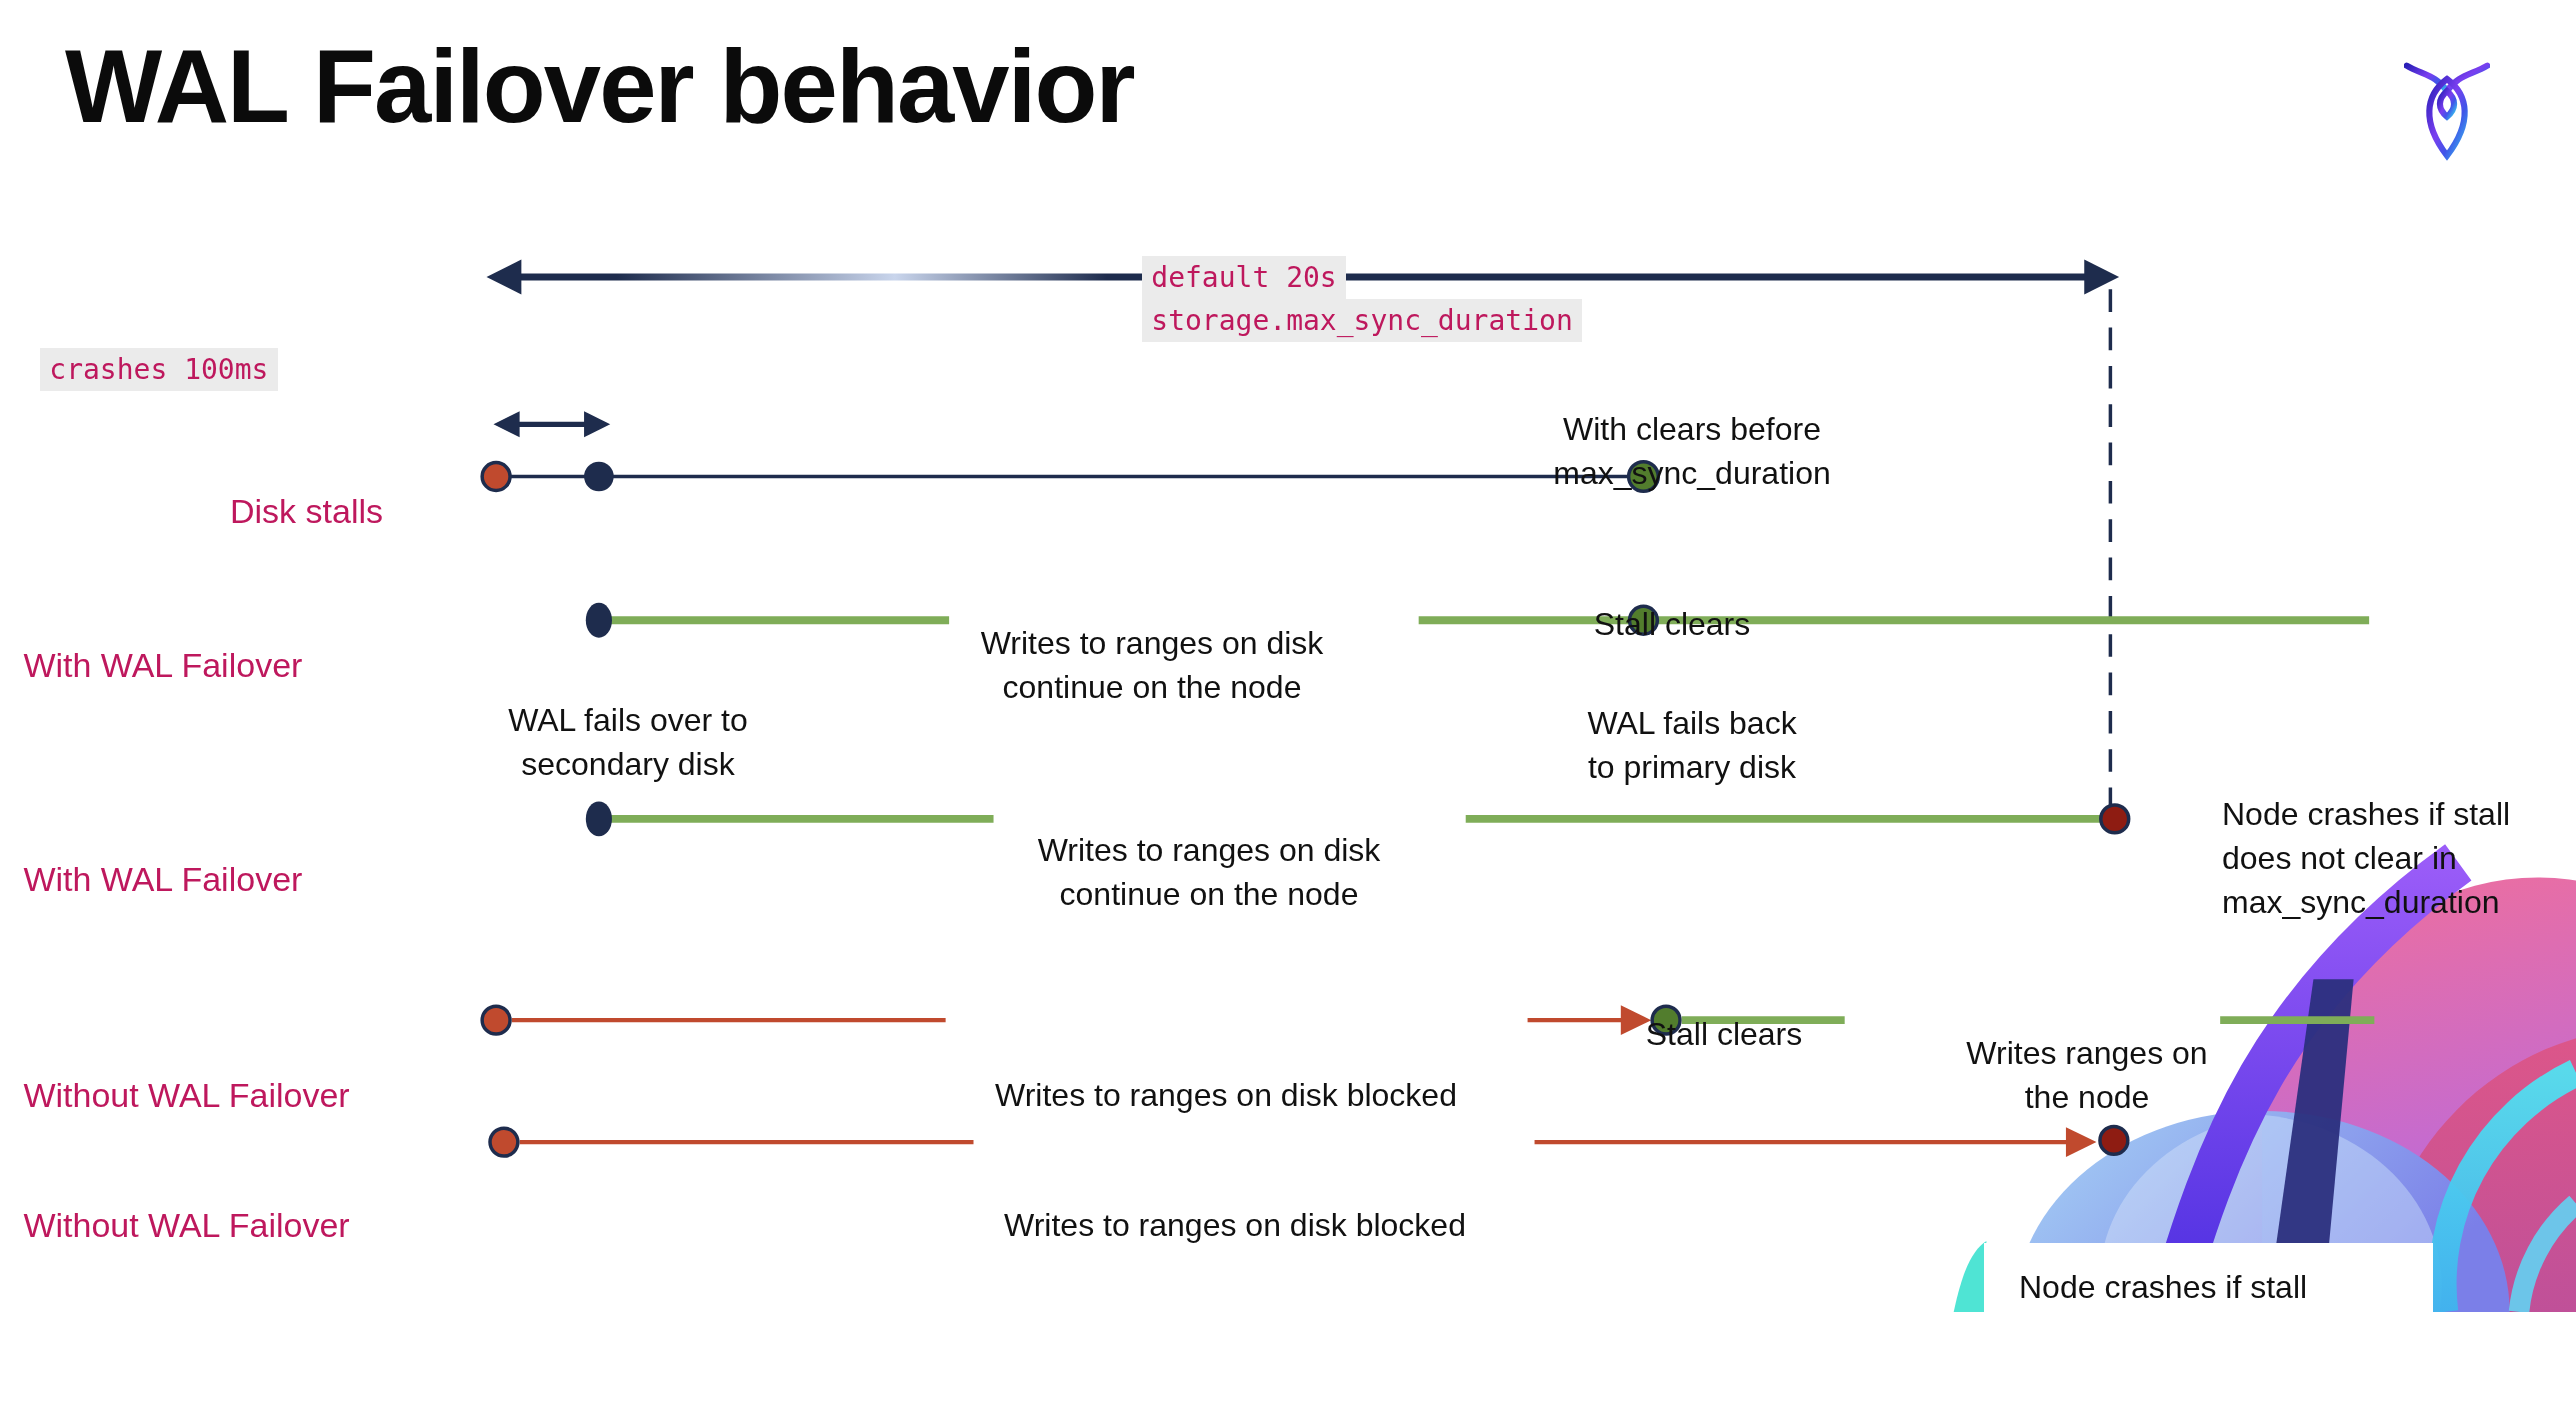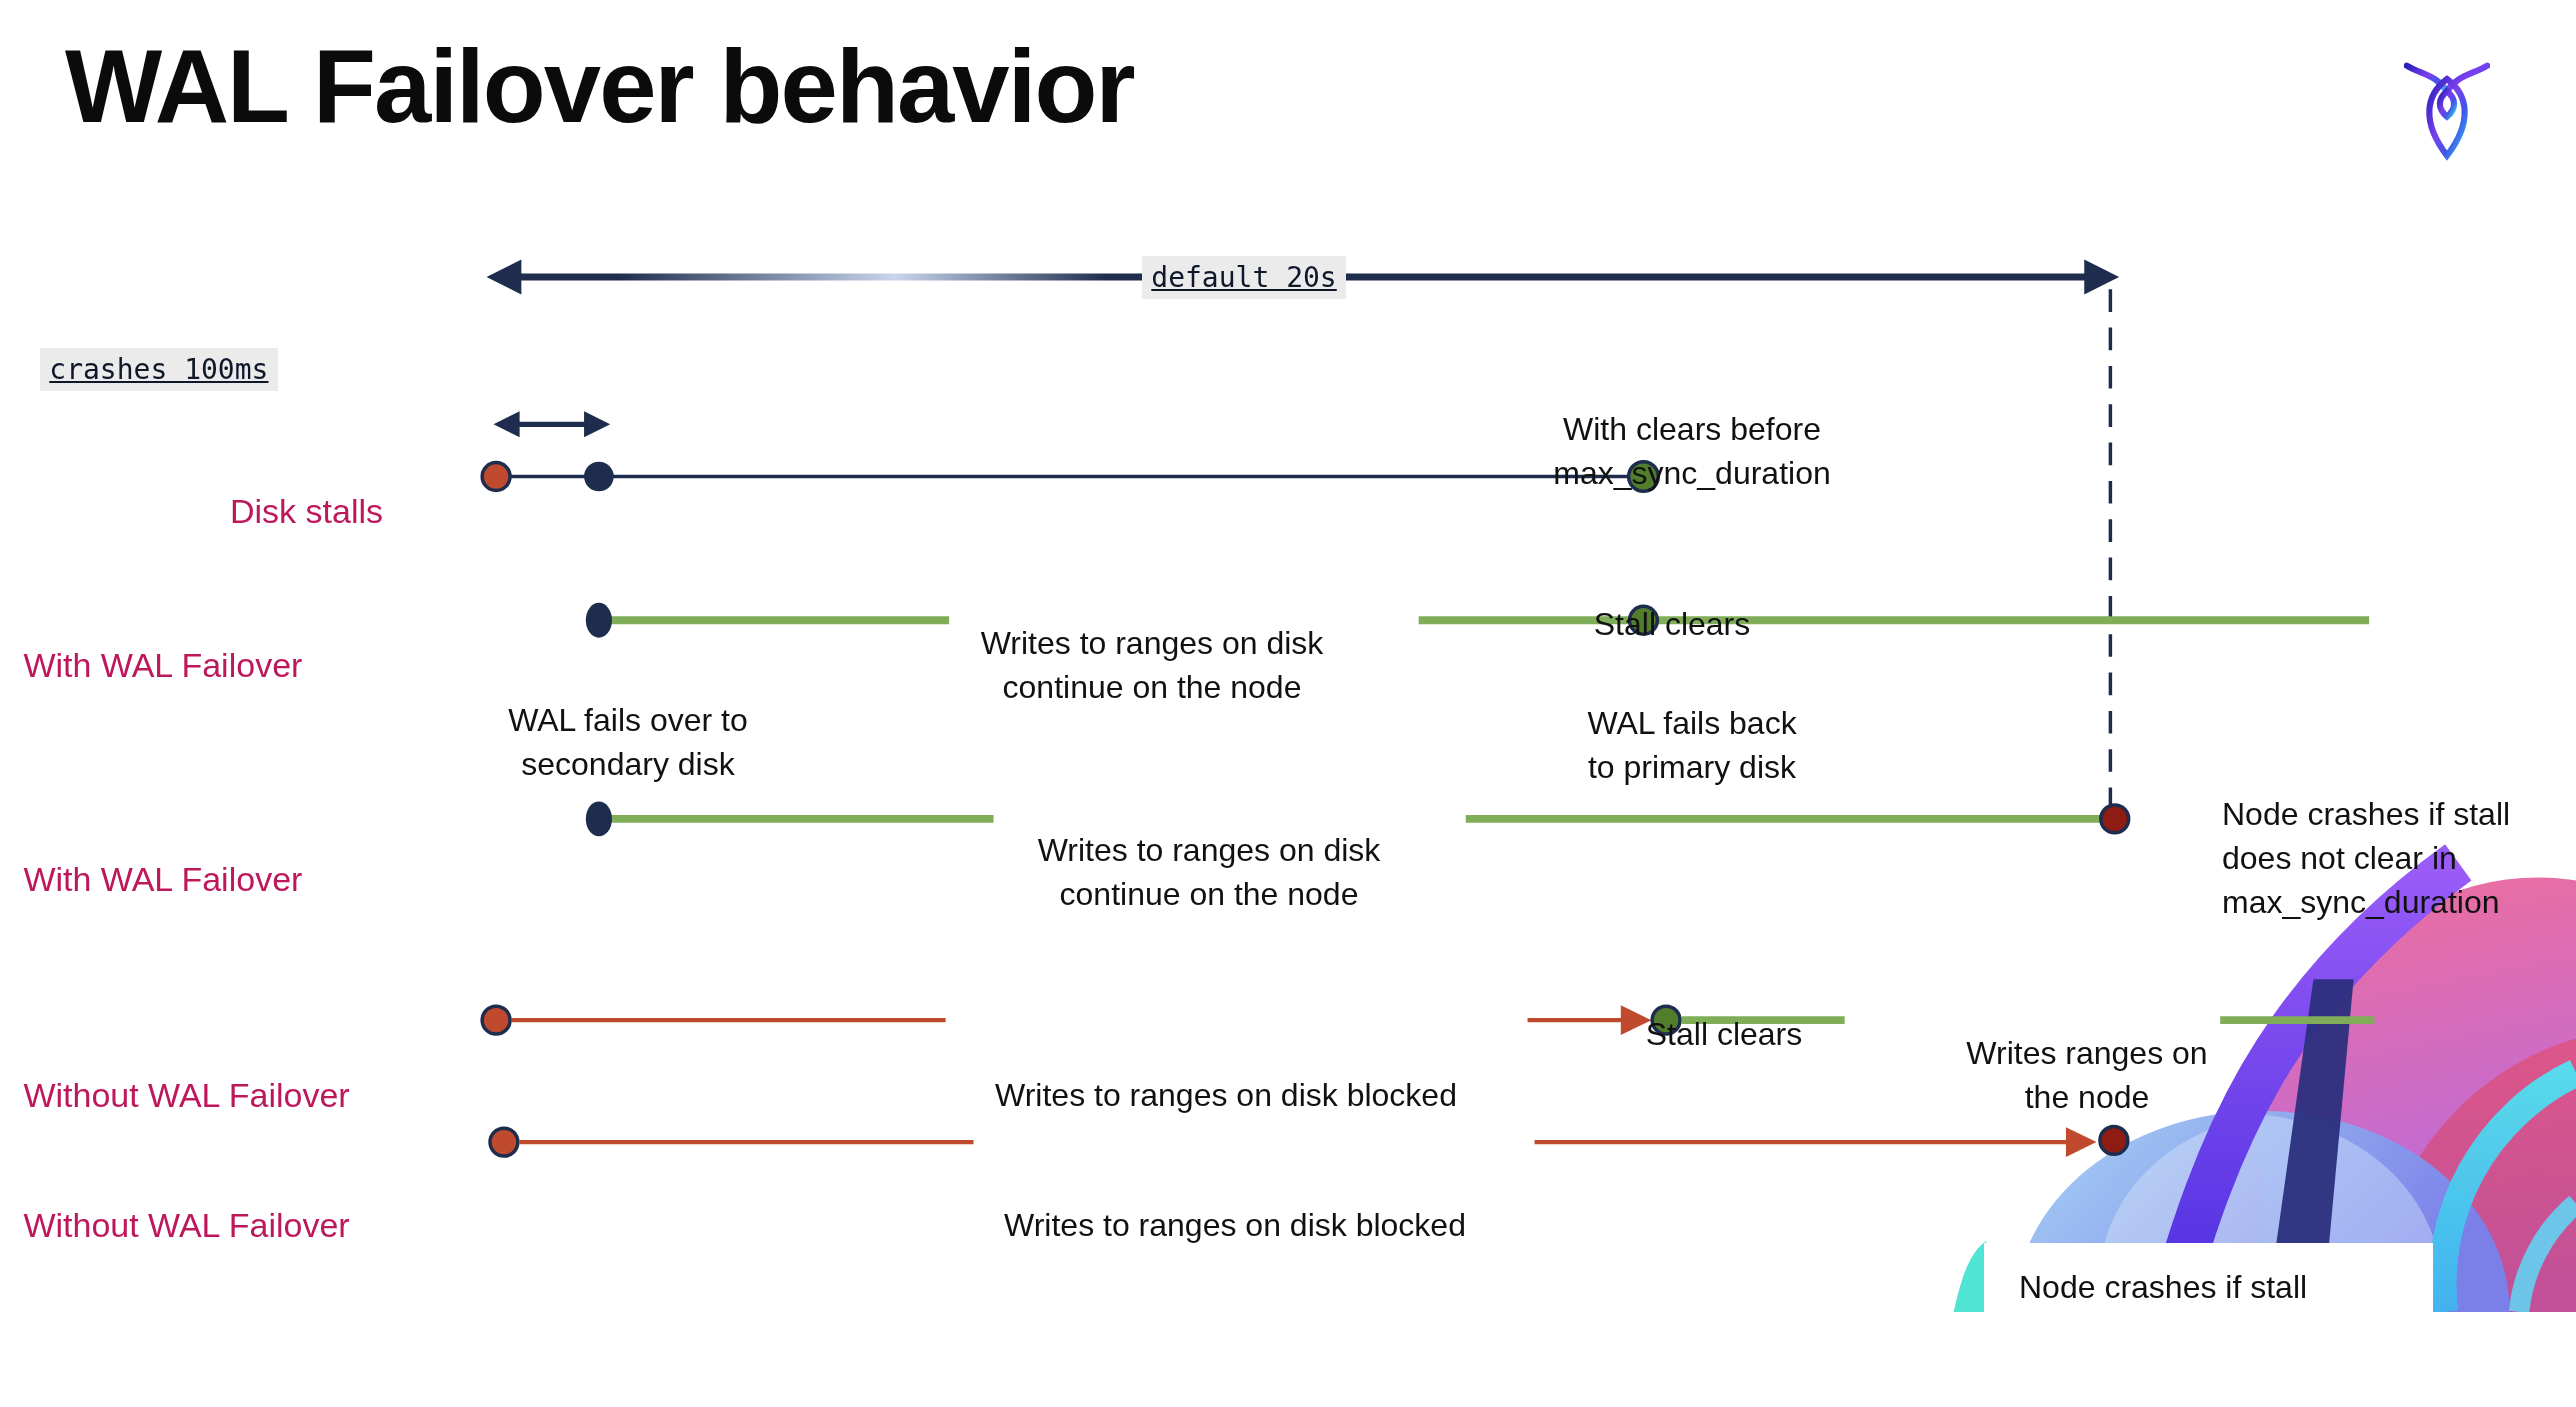--- a/index.html
+++ b/index.html
@@ -7,22 +7,22 @@
     position:relative;width:2576px;height:1312px;background:#ffffff;overflow:hidden;
     font-family:"Liberation Sans","DejaVu Sans",sans-serif;color:#111;
   }
   .layer{position:absolute;left:0;top:0;width:100%;height:100%;}
   #page-title{
     position:absolute;left:65px;top:28px;font-size:103px;line-height:1.15;
     font-weight:bold;letter-spacing:-1.9px;color:#0b0b0b;z-index:5;
   }
   .code{
     position:absolute;font-family:"DejaVu Sans Mono","Liberation Mono",monospace;
-    font-size:28px;line-height:43px;background:#ebebeb;color:#0f172a;
-    padding:0 9.3px;white-space:pre;z-index:4;text-decoration:underline;
+    font-size:28px;line-height:43px;background:#ebebeb;color:#be185d;
+    padding:0 9.3px;white-space:pre;z-index:4;
   }
   .note{
     position:absolute;transform:translate(-50%,-50%);text-align:center;
     white-space:pre-line;font-size:32px;line-height:44px;color:#111;z-index:4;
   }
   .note.left-align{transform:translate(0,-50%);text-align:left;}
   .row-label{
     position:absolute;transform:translateY(-50%);font-size:34px;color:#be185d;z-index:4;white-space:nowrap;
   }
   #timeline-svg{z-index:3;pointer-events:none;}
@@ -162,20 +162,21 @@
     <g stroke="url(#gradLogo)" stroke-width="4.6" fill="none" stroke-linecap="round">
       <path d="M2,6 C14,13 24,13 32,25"></path>
       <path d="M62,6 C50,13 40,13 32,25"></path>
       <path d="M32,16 C16,28 13,48 32,73 C51,48 48,28 32,16 Z"></path>
       <path d="M32,25 C25,31 25,38 32,44 C39,38 39,31 32,25 Z"></path>
       <path d="M32,44 L32,68"></path>
     </g>
   </svg>
 
   <div class="code" style="left:1142px;top:256px;">default 20s</div>
+  <div class="code" style="left:1142px;top:299px;">storage.max_sync_duration</div>
   <div class="code" style="left:40px;top:348px;">crashes 100ms</div>
 
   <div class="row-label" style="left:230px;top:511px;">Disk stalls</div>
   <div class="row-label" style="left:23.4px;top:665px;">With WAL Failover</div>
   <div class="row-label" style="left:23.4px;top:879px;">With WAL Failover</div>
   <div class="row-label" style="left:23.4px;top:1095px;">Without WAL Failover</div>
   <div class="row-label" style="left:23.4px;top:1225px;">Without WAL Failover</div>
 
   <div class="note" style="left:1692px;top:451px;">With clears before
 max_sync_duration</div>

